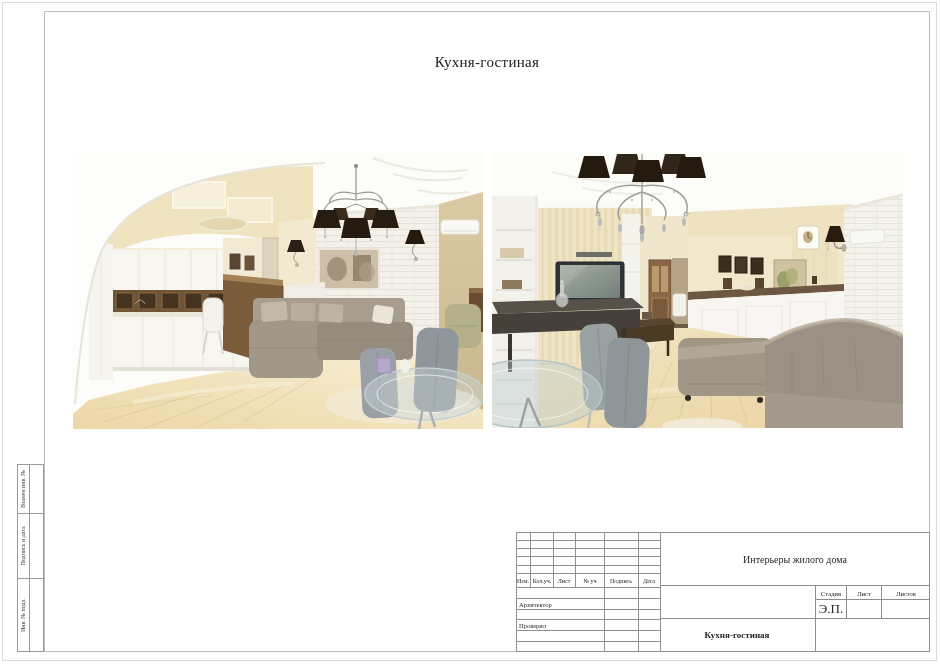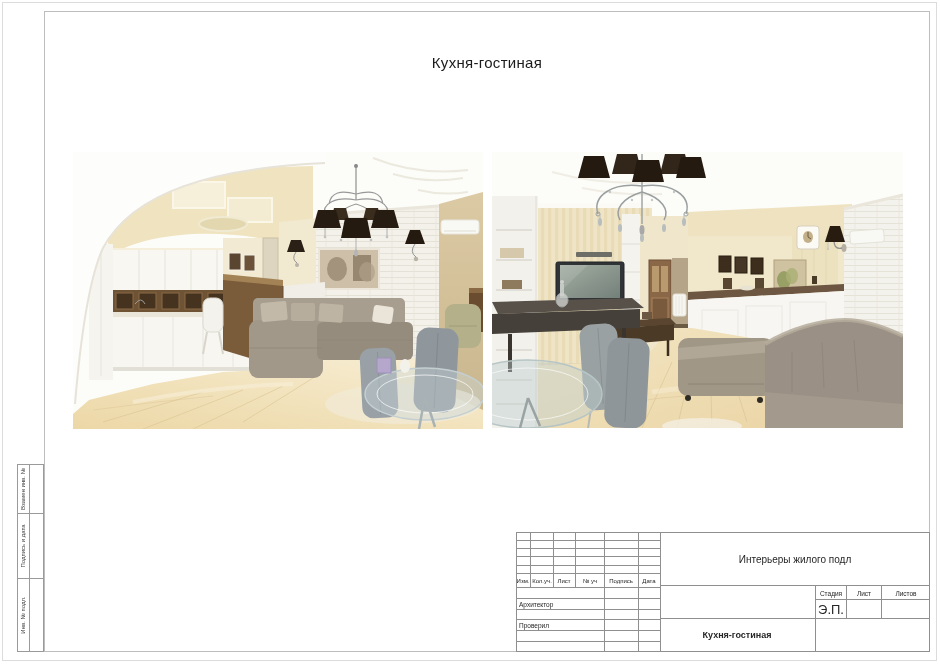--- a/index.html
+++ b/index.html
@@ -1,17 +1,17 @@
 <!DOCTYPE html>
 <html><head>
 <meta charset="utf-8">
 <style>
   html,body{margin:0;padding:0;background:#fff;}
   .page{position:relative;width:940px;height:665px;background:#ffffff;
-        font-family:Liberation Sans, sans-serif;color:#222;overflow:hidden;}
+        font-family:Liberation Serif, serif;color:#222;overflow:hidden;}
   .outer-edge{position:absolute;left:2px;top:2px;width:935px;height:659px;
         border:1px solid #dcdcdc;box-sizing:border-box;}
   .frame{position:absolute;left:44px;top:11px;width:886px;height:641px;
         border:1px solid #bdbdbd;box-sizing:border-box;}
   .sheet-title{position:absolute;left:44px;top:54px;width:886px;margin:0;
         text-align:center;font-size:15px;font-weight:normal;color:#1b1b1b;letter-spacing:.3px;}
   
   .sidebar{position:absolute;left:17px;top:464px;width:27px;height:188px;}
   .sidebar svg{position:absolute;left:0;top:0;}
   .vcell{position:absolute;left:0;width:12px;display:flex;align-items:center;justify-content:center;}
@@ -438,20 +438,20 @@
       </g>
     </svg>
     <span class="sl col" style="left:7px;top:48.5px">Изм.</span>
     <span class="sl col" style="left:26px;top:48.5px">Кол.уч.</span>
     <span class="sl col" style="left:48px;top:48.5px">Лист</span>
     <span class="sl col" style="left:74px;top:48.5px">№ уч</span>
     <span class="sl col" style="left:105px;top:48.5px">Подпись</span>
     <span class="sl col" style="left:133px;top:48.5px">Дата</span>
     <span class="sl role" style="left:3px;top:72px">Архитектор</span>
     <span class="sl role" style="left:3px;top:93px">Проверил</span>
-    <span class="sl project" style="left:279px;top:26.5px">Интерьеры жилого подл</span>
+    <span class="sl project" style="left:279px;top:26.5px">Интерьеры жилого дома</span>
     <span class="sl stagehead" style="left:315px;top:60.5px">Стадия</span>
     <span class="sl stagehead" style="left:348px;top:60.5px">Лист</span>
     <span class="sl stagehead" style="left:390px;top:60.5px">Листов</span>
     <span class="sl stageval" style="left:315px;top:76.5px">Э.П.</span>
     <span class="sl sheetname" style="left:221px;top:103px">Кухня-гостиная</span>
   </div>
 </div>
 
 </body></html>

